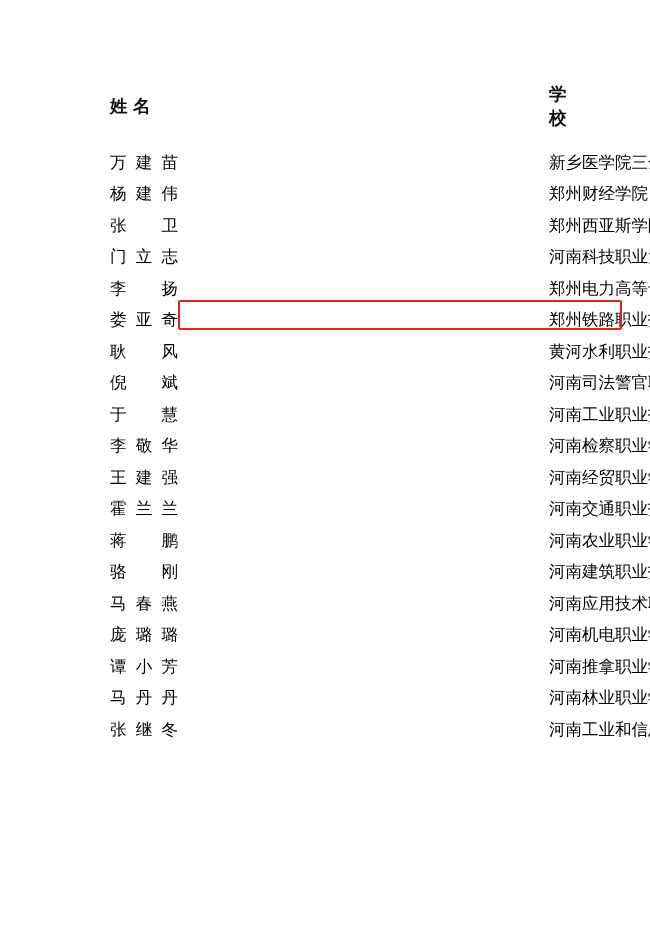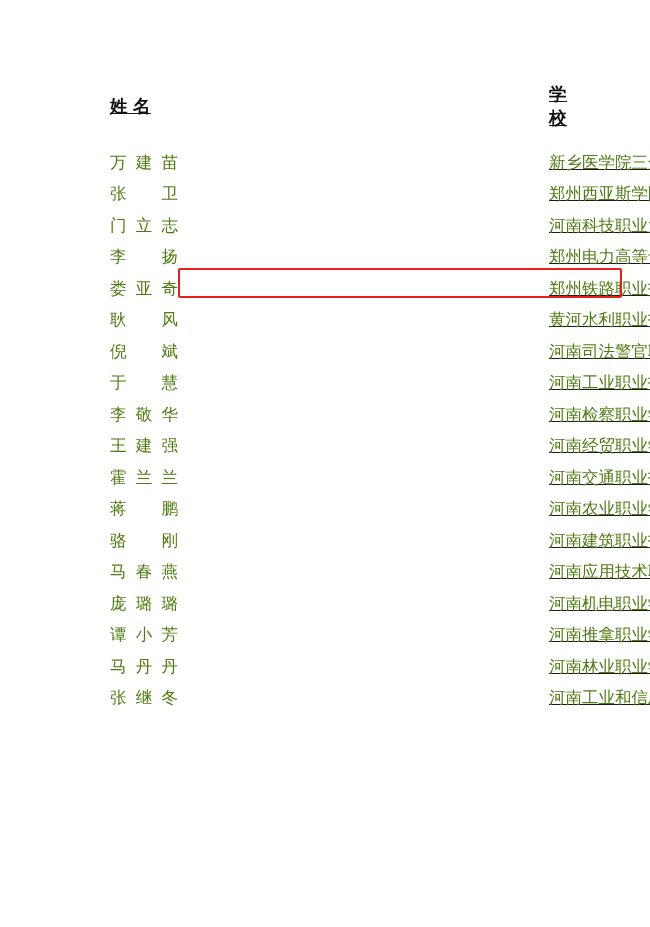--- a/index.html
+++ b/index.html
@@ -24,21 +24,20 @@
   .table-wrap {
     position: absolute;
     left: 100px;
     top: 82px;
     width: 470px;
   }
   table.list {
     border-collapse: collapse;
     width: 100%;
     table-layout: fixed;
-    text-decoration: underline;
   }
   table.list col.c-name { width: 225px; }
   table.list col.c-school { width: 245px; }
 
   .hdr-cell {
     font-size: 17.5px;
     font-weight: bold;
     letter-spacing: 0.5px;
     padding: 0 0 17px 0;
     text-align: left;
@@ -50,21 +49,21 @@
   }
   .hdr-school {
     padding-left: 224px;
   }
 
   td.name, td.school {
     font-size: 16.5px;
     padding: 0;
     height: 31.5px;
     vertical-align: middle;
-    color: #4d7c0f;
+    color: #000000;
     white-space: nowrap;
   }
   td.name {
     padding-left: 10px;
   }
   td.school {
     padding-left: 224px;
   }
   
   .nm {
@@ -101,20 +100,24 @@
       <thead>
         <tr>
           <th class="hdr-cell hdr-name">姓 名</th>
           <th class="hdr-cell hdr-school">学 校</th>
         </tr>
       </thead>
       <tbody id="tbody">
           <tr>
             <td class="name"><span class="nm">万建苗</span></td>
             <td class="school"><span>新乡医学院三全学院</span></td>
+          </tr>
+          <tr>
+            <td class="name"><span class="nm">杨建伟</span></td>
+            <td class="school"><span>郑州财经学院</span></td>
           </tr>
           <tr>
             <td class="name"><span class="nm">张 卫</span></td>
             <td class="school"><span>郑州西亚斯学院</span></td>
           </tr>
           <tr>
             <td class="name"><span class="nm">门立志</span></td>
             <td class="school"><span>河南科技职业大学</span></td>
           </tr>
           <tr class="row-highlight">

